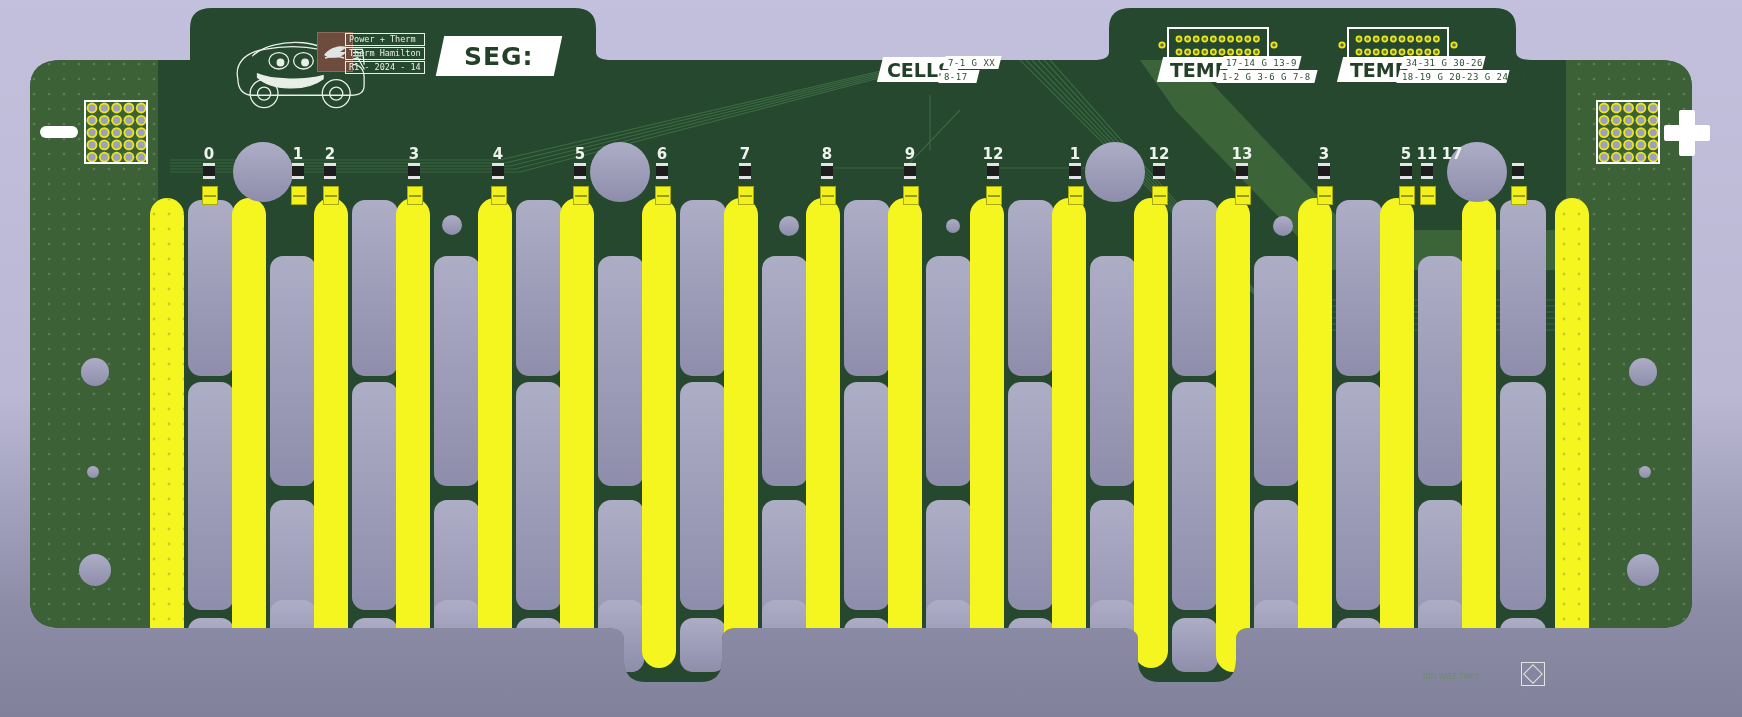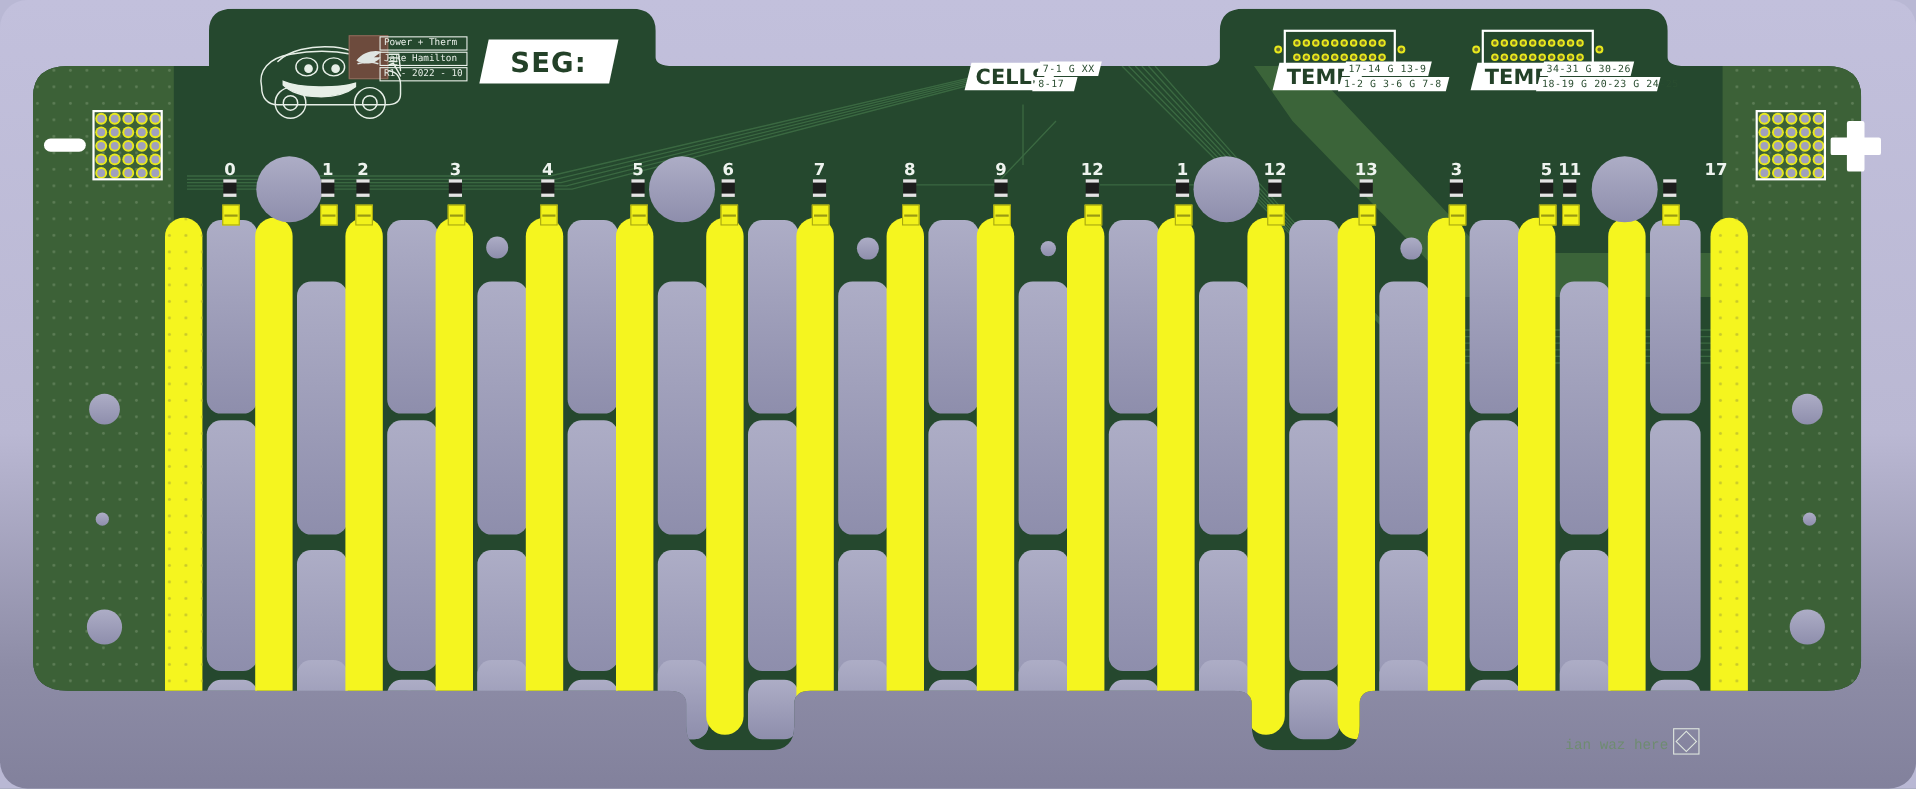--- a/index.html
+++ b/index.html
@@ -1,18 +1,18 @@
 <!DOCTYPE html>
 <html><head>
 <meta charset="utf-8">
 <style>
   html,body{margin:0;padding:0;background:#b9b8d4;}
   body{font-family:"DejaVu Sans Mono",monospace;}
   #root{position:relative;width:1742px;height:717px;overflow:hidden;
-        background:linear-gradient(180deg,#c2c0dc 0%,#bab8d3 55%,#8d8ca6 85%,#82819c 100%);border-radius:25px;}
+        background:linear-gradient(180deg,#c2c0dc 0%,#bab8d3 55%,#8d8ca6 85%,#82819c 100%);}
   .pcb-svg{position:absolute;left:0;top:0;width:1742px;height:717px;}
   .ov{position:absolute;}
   
   .seg-tag{position:absolute;background:#ffffff;transform:skewX(-12deg);
            display:flex;align-items:center;justify-content:center;}
   .seg-tag span{transform:skewX(12deg);color:#234128;font-weight:bold;
                 font-family:"DejaVu Sans",sans-serif;letter-spacing:1px;}
   .conn-tag{position:absolute;background:#ffffff;transform:skewX(-14deg);
             display:flex;align-items:center;justify-content:center;}
   .conn-tag span{transform:skewX(14deg);color:#234128;font-weight:bold;
@@ -32,22 +32,22 @@
            font-family:"DejaVu Sans",sans-serif;text-align:center;
            transform:translateX(-50%);letter-spacing:0;}
   
   .res{position:absolute;background:#1c1c1c;border-radius:1px;}
   .res::before,.res::after{content:"";position:absolute;left:0;width:100%;height:3px;
            background:#e4e4e4;}
   .res::before{top:0;} .res::after{bottom:0;}
   .tp{position:absolute;background:#f2f21a;border:1px solid #a8a810;}
   .tp::after{content:"";position:absolute;left:1px;right:1px;top:50%;height:2px;
            margin-top:-1px;background:#9a9a12;}
-  .ianwaz{position:absolute;color:#6f8c71;font-size:13px;
-          font-family:Liberation Mono, monospace;white-space:nowrap;}
+  .ianwaz{position:absolute;color:#6f8c71;font-size:10px;
+          font-family:Liberation Sans, sans-serif;white-space:nowrap;}
   .diamond{position:absolute;border:1.5px solid #dfe7df;
            display:flex;align-items:center;justify-content:center;}
   .diamond i{display:block;width:12px;height:12px;border:1.5px solid #dfe7df;
              transform:rotate(45deg);}
   .pm{position:absolute;background:#ffffff;}
 </style>
 </head>
 <body>
 
 <div id="root">
@@ -526,22 +526,22 @@
   </svg>
 
   <div class="logo-box" style="left:317px;top:32px;width:34px;height:38px;">
     <svg viewBox="0 0 34 38" width="34" height="38">
       <path d="M6 22 C12 14 22 12 29 14 L22 19 L28 19 C24 25 13 27 6 22 Z" fill="#dfe5e2"></path>
       <path d="M7 25 C13 23 21 23 26 25" stroke="#dfe5e2" stroke-width="1.4" fill="none"></path>
     </svg>
   </div>
   <div class="tb" style="left:345px;top:33px;">
     <div class="tb-line">Power + Therm</div>
-    <div class="tb-line">Jake Hamilton</div>
-    <div class="tb-line">R1 - 2022 - 10</div>
+    <div class="tb-line">Therm Hamilton</div>
+    <div class="tb-line">R1 - 2024 - 14</div>
   </div>
 
   <div class="seg-tag" style="left:440px;top:36px;width:118px;height:40px;">
     <span style="font-size:25px;">SEG:</span>
   </div>
 
   <div class="conn-tag" style="left:880px;top:57px;width:78px;height:25px;">
     <span style="font-size:19px;">CELLS</span>
   </div>
   <div class="pin-tag" style="left:944px;top:56px;width:56px;height:13px;">
@@ -621,21 +621,21 @@
       <div class="tp" style="left: 1235px; top: 186px; width: 14px; height: 17px;"></div>
       <div class="cellnum" style="left: 1324px; top: 145px;">3</div>
       <div class="res" style="left: 1318px; top: 163px; width: 12px; height: 16px;"></div>
       <div class="tp" style="left: 1317px; top: 186px; width: 14px; height: 17px;"></div>
       <div class="cellnum" style="left: 1406px; top: 145px;">5</div>
       <div class="res" style="left: 1400px; top: 163px; width: 12px; height: 16px;"></div>
       <div class="tp" style="left: 1399px; top: 186px; width: 14px; height: 17px;"></div>
       <div class="cellnum" style="left: 1427px; top: 145px;">11</div>
       <div class="res" style="left: 1421px; top: 163px; width: 12px; height: 16px;"></div>
       <div class="tp" style="left: 1420px; top: 186px; width: 14px; height: 17px;"></div>
-      <div class="cellnum" style="left: 1560px; top: 145px;">17</div>
+      <div class="cellnum" style="left: 1452px; top: 145px;">17</div>
       <div class="res" style="left: 1512px; top: 163px; width: 12px; height: 16px;"></div>
       <div class="tp" style="left: 1511px; top: 186px; width: 14px; height: 17px;"></div>
     </div>
 
   <div class="ianwaz" style="left:1423px;top:670px;">ian waz here</div>
   <div class="diamond" style="left:1521px;top:662px;width:22px;height:22px;">
       <i></i>
     </div>
 
 </div>

